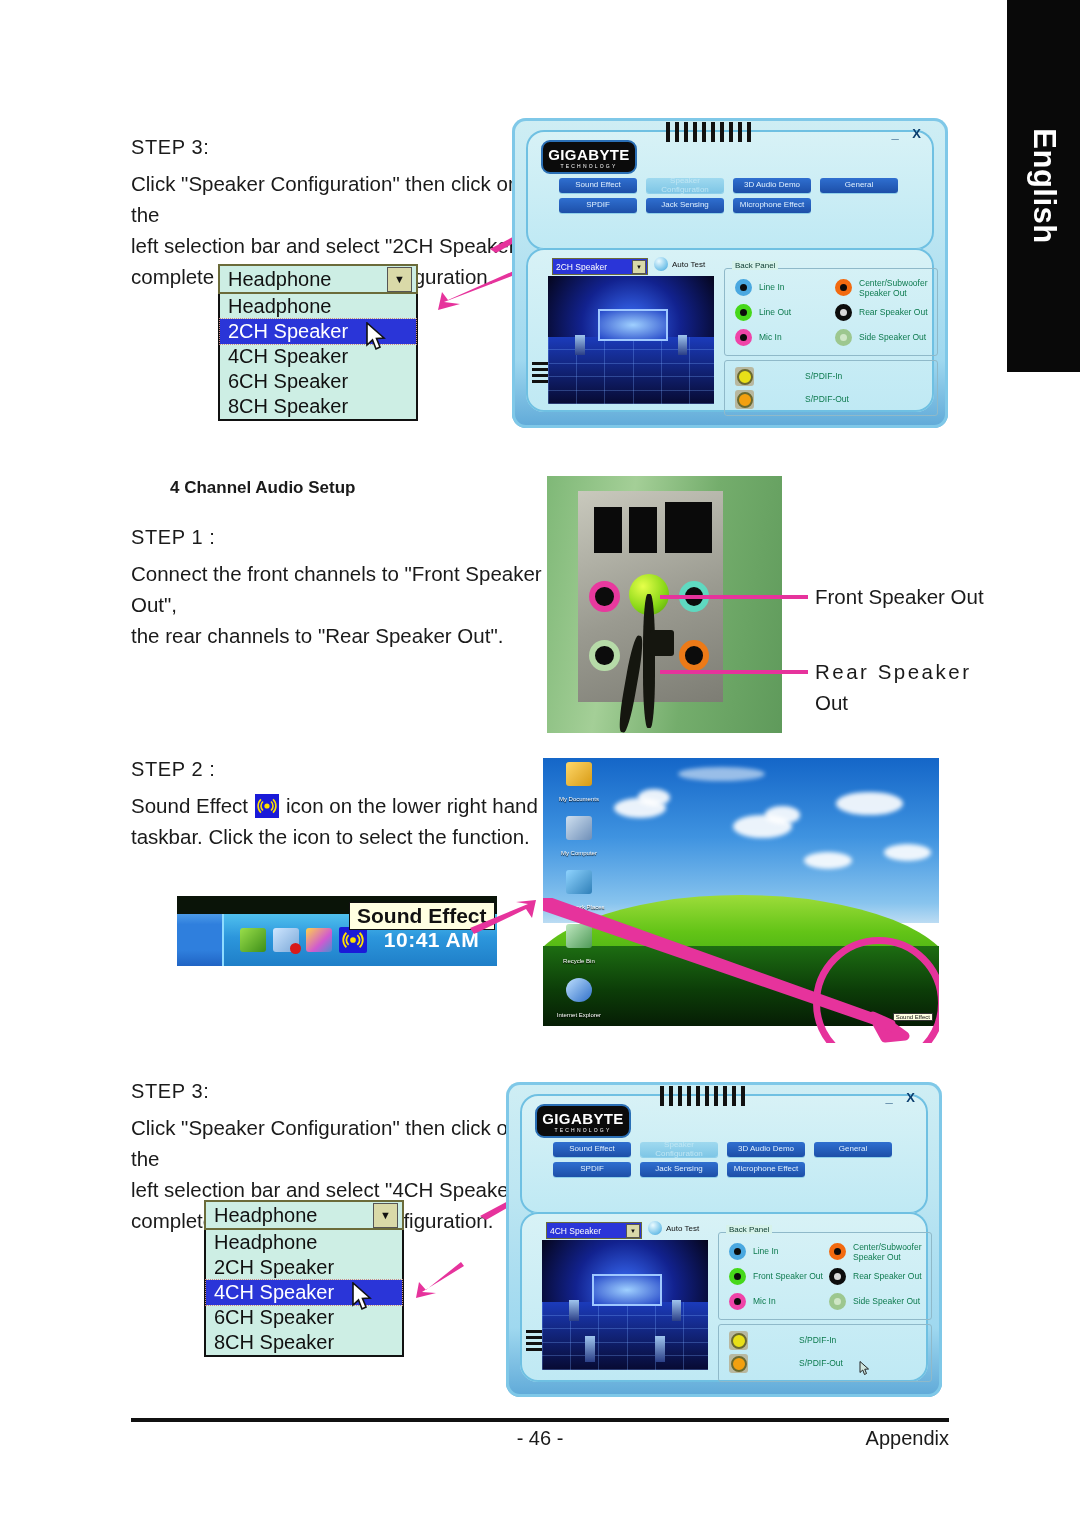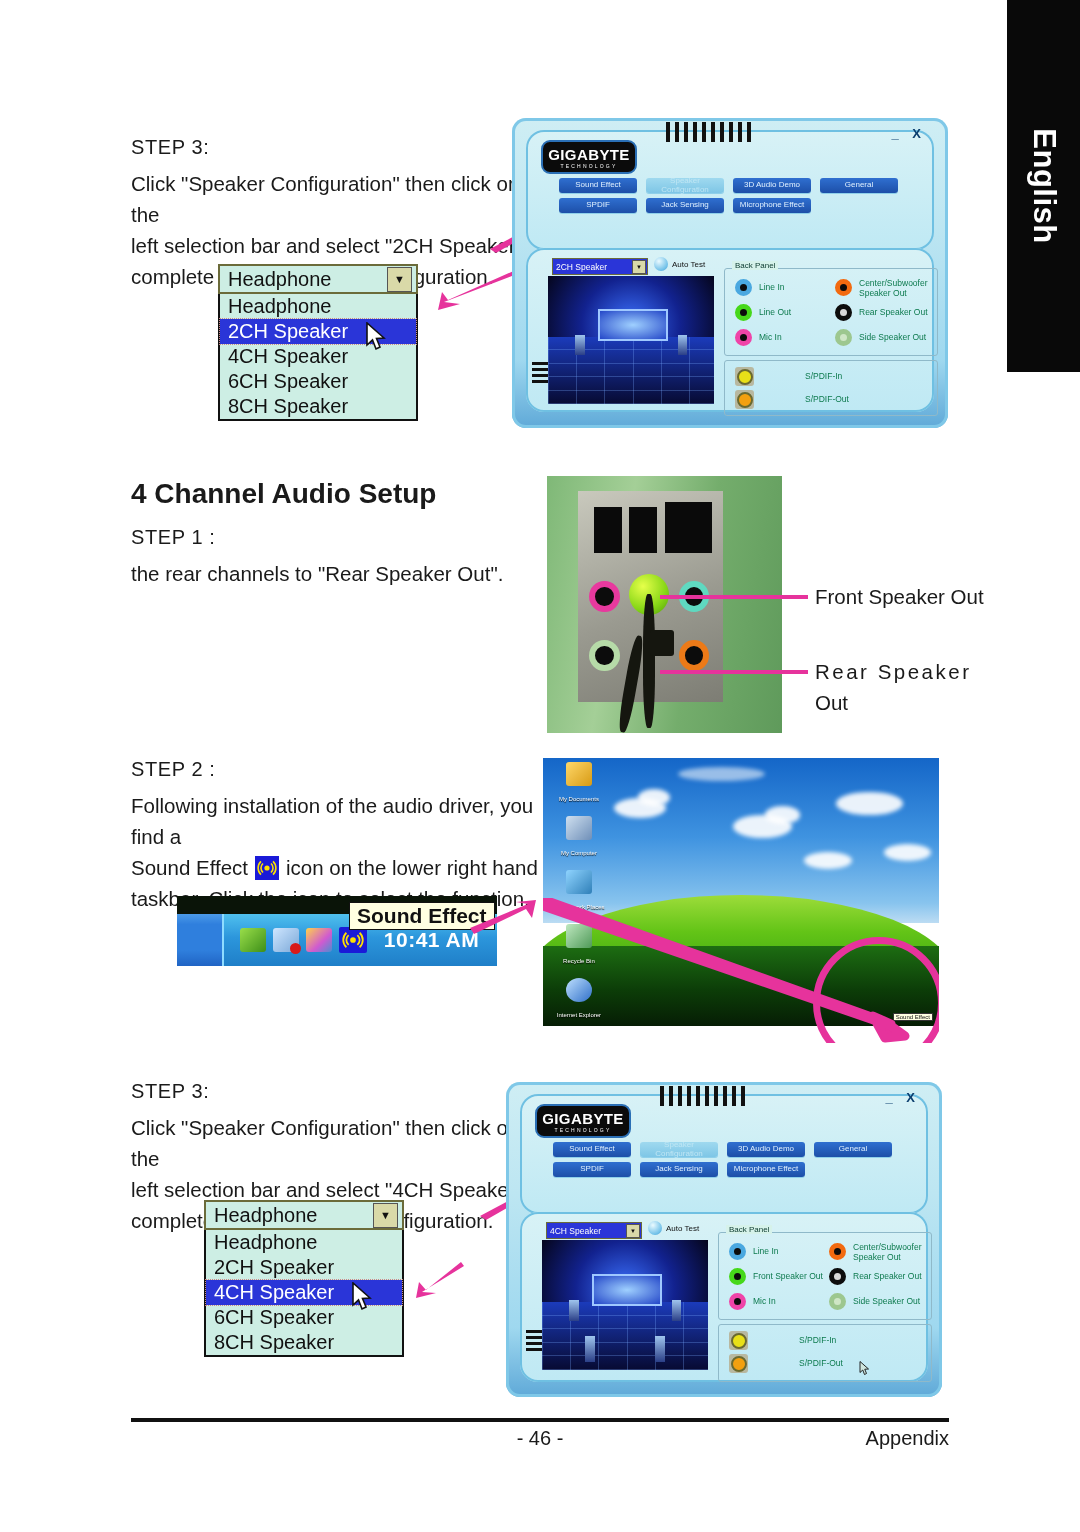--- a/index.html
+++ b/index.html
@@ -7,21 +7,21 @@
        font-family:"Liberation Sans","DejaVu Sans",sans-serif;color:#1a1a1a;}
 
   
   .lang-tab{position:absolute;left:1007px;top:0;width:73px;height:372px;background:#090909;}
   .lang-tab .lbl{position:absolute;left:50%;top:50%;transform:translate(-50%,-50%) rotate(90deg);
       color:#fff;font-size:31px;font-weight:bold;letter-spacing:.5px;white-space:nowrap;}
 
   
   .step-label{font-size:20px;letter-spacing:.6px;}
   .body-line{font-size:20.5px;line-height:31px;}
-  .sec-head{font-size:28px;font-weight:bold;}
+  .sec-head{font-size:17px;font-weight:bold;margin-left:39px;}
 
   .blk{position:absolute;}
 
   
   .dd{position:absolute;}
   .dd-box{border:2px solid #6b6b3a;background:#cdeee4;height:30px;display:flex;align-items:center;
           padding:0 4px 0 8px;box-sizing:border-box;}
   .dd-box .v{flex:1;font-size:20px;color:#111;}
   .dd-arrow{width:23px;height:23px;border:1px solid #555;background:#d9d9a8;
             display:flex;align-items:center;justify-content:center;}
@@ -258,20 +258,21 @@
   </div>
 </div>
 
 <div class="blk" style="left:131px;top:478px;">
   <div class="sec-head">4 Channel Audio Setup</div>
 </div>
 <div class="blk" style="left:131px;top:526px;">
   <div class="step-label">STEP 1 :</div>
 </div>
 <div class="blk" style="left:131px;top:558px;width:420px;">
+  <div class="body-line">Connect the front channels to "Front Speaker Out",</div>
   <div class="body-line">the rear channels to "Rear Speaker Out".</div>
 </div>
 
 <div class="photo" style="left:547px;top:476px;width:235px;height:257px;">
   <div class="case"></div>
   <div class="plate"></div>
   <div class="slot" style="left:20%;top:12%;width:12%;height:18%;"></div>
   <div class="slot" style="left:35%;top:12%;width:12%;height:18%;"></div>
   <div class="slot" style="left:50%;top:10%;width:20%;height:20%;"></div>
   <div class="pj" style="left:18%;top:41%;width:13%;height:12%;border:6px solid #e8399e;"></div>
@@ -291,21 +292,20 @@
 <div class="pink pink-ln" style="left:660px;top:670px;width:148px;"></div>
 <div class="blk" style="left:815px;top:656px;">
   <div class="body-line" style="letter-spacing:2.5px;">Rear  Speaker</div>
   <div class="body-line">Out</div>
 </div>
 
 <div class="blk" style="left:131px;top:758px;">
   <div class="step-label">STEP 2 :</div>
 </div>
 <div class="blk" style="left:131px;top:790px;width:430px;">
-  <div class="body-line">Following installation of the audio driver, you find a</div>
   <div class="body-line" style="display:flex;align-items:center;gap:7px;">
     <span>Sound Effect</span>
     <span class="sfx-ic" style="width:24px;height:24px;">
       <svg width="20" height="20" viewBox="0 0 20 20">
         <circle cx="10" cy="10" r="2.6" fill="#ffe100"></circle>
         <path d="M6 5.5 A6 6 0 0 0 6 14.5 M4 3.4 A9 9 0 0 0 4 16.6" fill="none" stroke="#ffe100" stroke-width="1.6"></path>
         <path d="M14 5.5 A6 6 0 0 1 14 14.5 M16 3.4 A9 9 0 0 1 16 16.6" fill="none" stroke="#ffe100" stroke-width="1.6"></path>
       </svg>
     </span>
     <span>icon  on  the  lower  right  hand</span>

